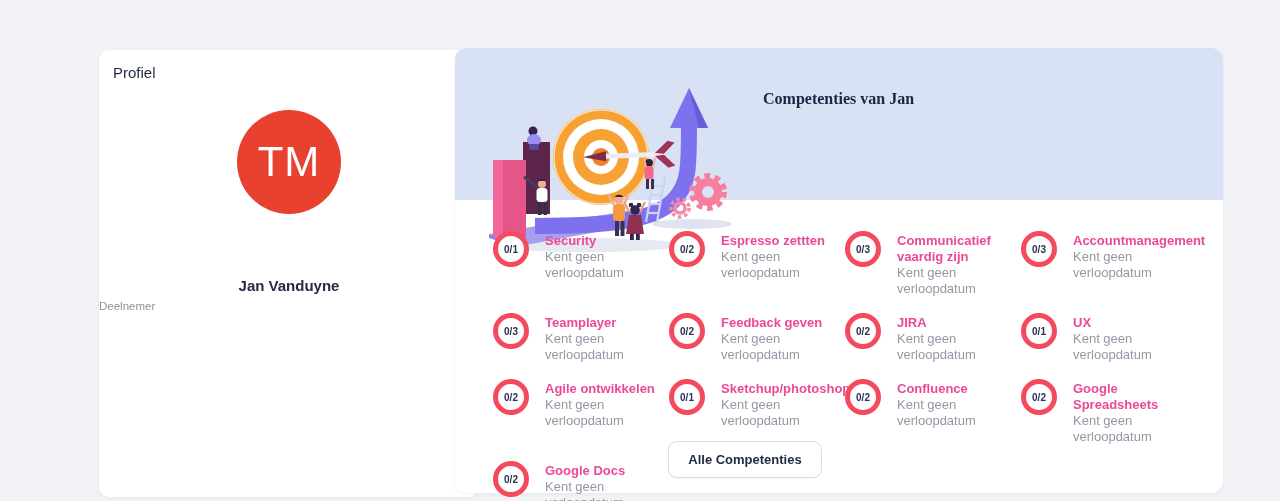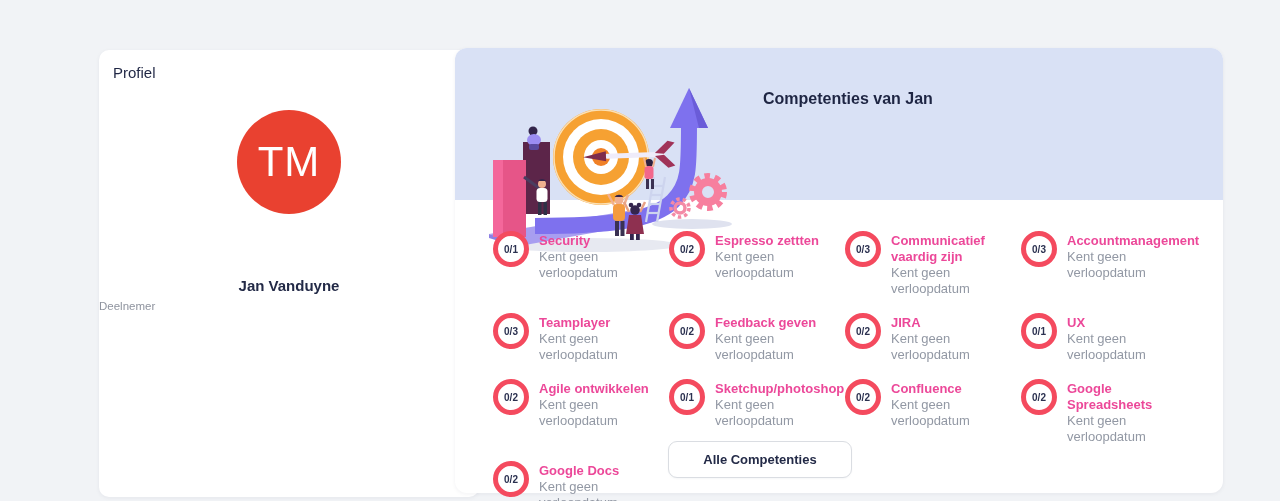--- a/index.html
+++ b/index.html
@@ -82,20 +82,21 @@
   }
   .header-text {
     position: absolute;
     left: 308px; top: 42px;
   }
   .header-title {
     font-size: 16px;
     font-weight: 700;
     color: #1e2543;
     margin: 0 0 12px 0;
+    font-family: Liberation Serif, serif;
   }
   .stats-row {
     display: flex;
     align-items: stretch;
   }
   .stat { min-width: 85px; }
   .stat-top { white-space: nowrap; }
   .stat-value {
     font-size: 20px;
     font-weight: 700;
@@ -122,21 +123,21 @@
   .comp-grid {
     position: absolute;
     left: 38px; top: 183px;
     display: grid;
     grid-template-columns: repeat(4, 176px);
     row-gap: 16px;
     align-items: start;
   }
   .comp-item {
     display: flex;
-    gap: 10px;
+    gap: 16px;
     cursor: pointer;
   }
   .comp-badge {
     flex: 0 0 auto;
     width: 36px; height: 36px;
     box-sizing: border-box;
     border: 5px solid #f44a5e;
     border-radius: 50%;
     background: #ffffff;
     display: flex;
@@ -156,21 +157,21 @@
   }
   .comp-expiry {
     font-size: 13px;
     color: #9298a4;
     line-height: 16px;
     max-width: 108px;
   }
   .all-comp-button {
     position: absolute;
     left: 213px; top: 393px;
-    width: 184px; height: 37px;
+    width: 154px; height: 37px;
     background: #ffffff;
     border: 1px solid #dadde2;
     border-radius: 9px;
     box-shadow: 0 1px 2px rgba(30,40,70,0.04);
     display: flex;
     align-items: center;
     justify-content: center;
     font-family: "Liberation Sans", "DejaVu Sans", sans-serif;
     font-size: 13px;
     font-weight: 700;

